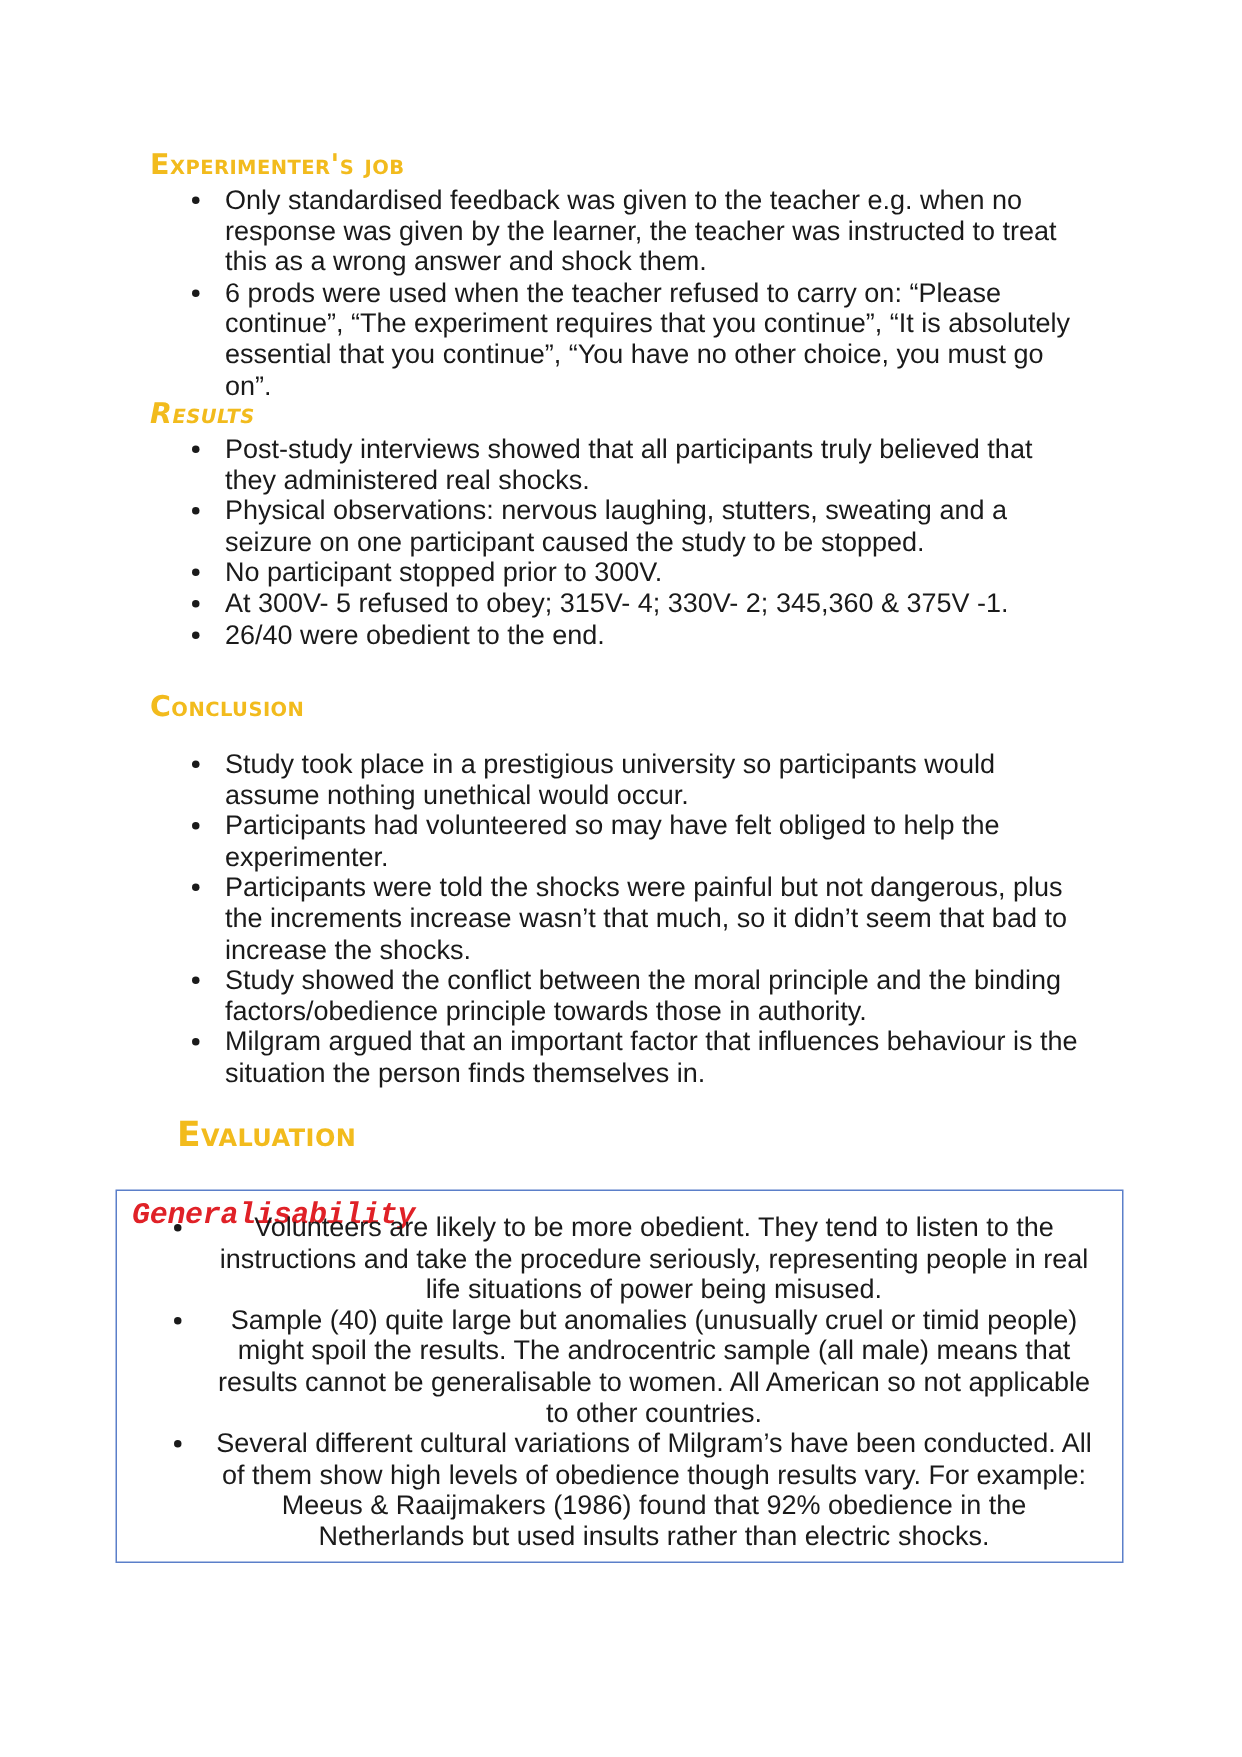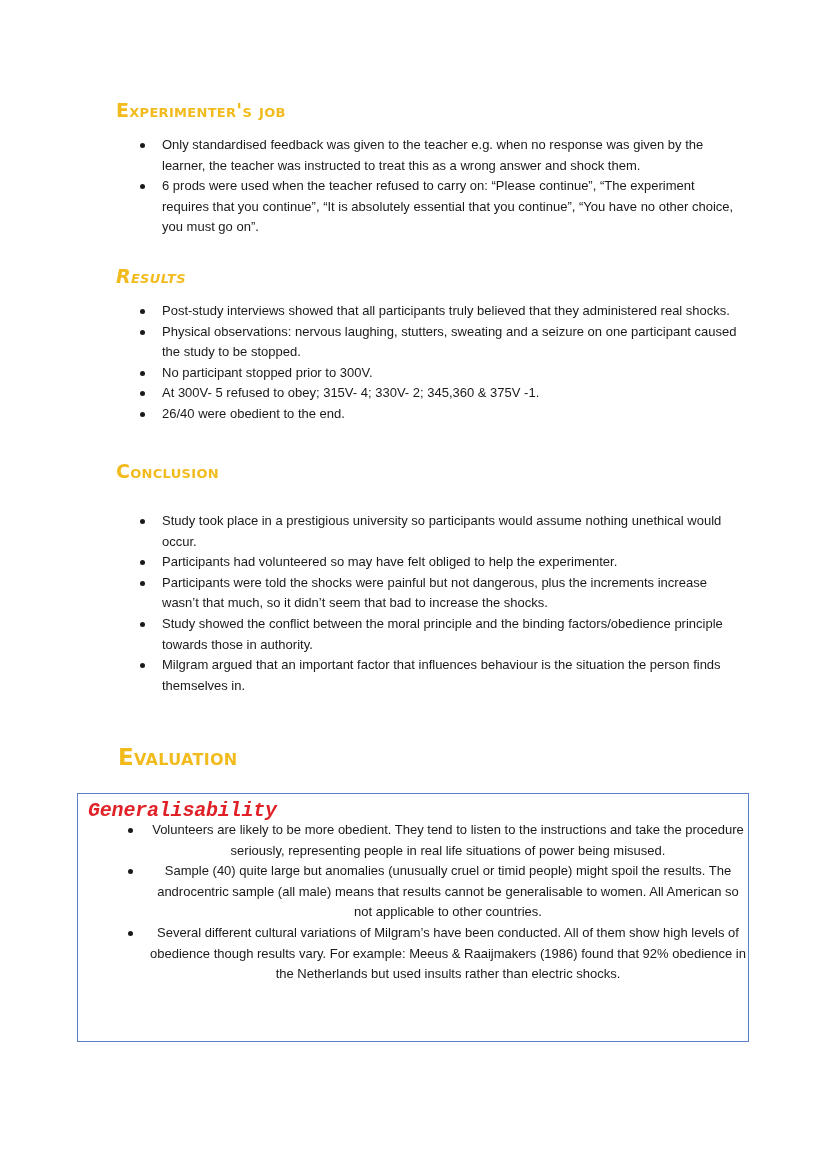--- a/index.html
+++ b/index.html
@@ -7,25 +7,25 @@
     width: 828px; height: 1171px; position: relative; overflow: hidden;
     font-family: "Liberation Sans", sans-serif; color: #1a1a1a;
   }
   .page { position: absolute; left: 0; top: 0; width: 828px; height: 1171px; }
   .heading {
     position: absolute; left: 100px;
     font-family: "DejaVu Sans", sans-serif; font-weight: bold;
     color: #f2bb1d; font-variant: small-caps; letter-spacing: 0.3px;
     margin: 0;
   }
-  .h-small { font-size: 19px; margin-left: 16px; }
+  .h-small { font-size: 19px; }
   .h-large { font-size: 23px; }
   ul.bullets {
-    position: absolute; margin: 12px; padding: 0; list-style: none;
-    font-size: 13px; line-height: 20.6px;
+    position: absolute; margin: 0; padding: 0; list-style: none;
+    font-size: 18px; line-height: 20.6px;
   }
   ul.bullets li { position: relative; padding-left: 24px; }
   ul.bullets li::before {
     content: ""; position: absolute; left: 2px; top: 8px;
     width: 5px; height: 5px; border-radius: 50%; background: #1a1a1a;
   }
   .sec1 { left: 126px; top: 123px; width: 600px; }
   .sec2 { left: 126px; top: 289px; width: 600px; }
   .sec3 { left: 126px; top: 499px; width: 600px; }
   .eval-box {

